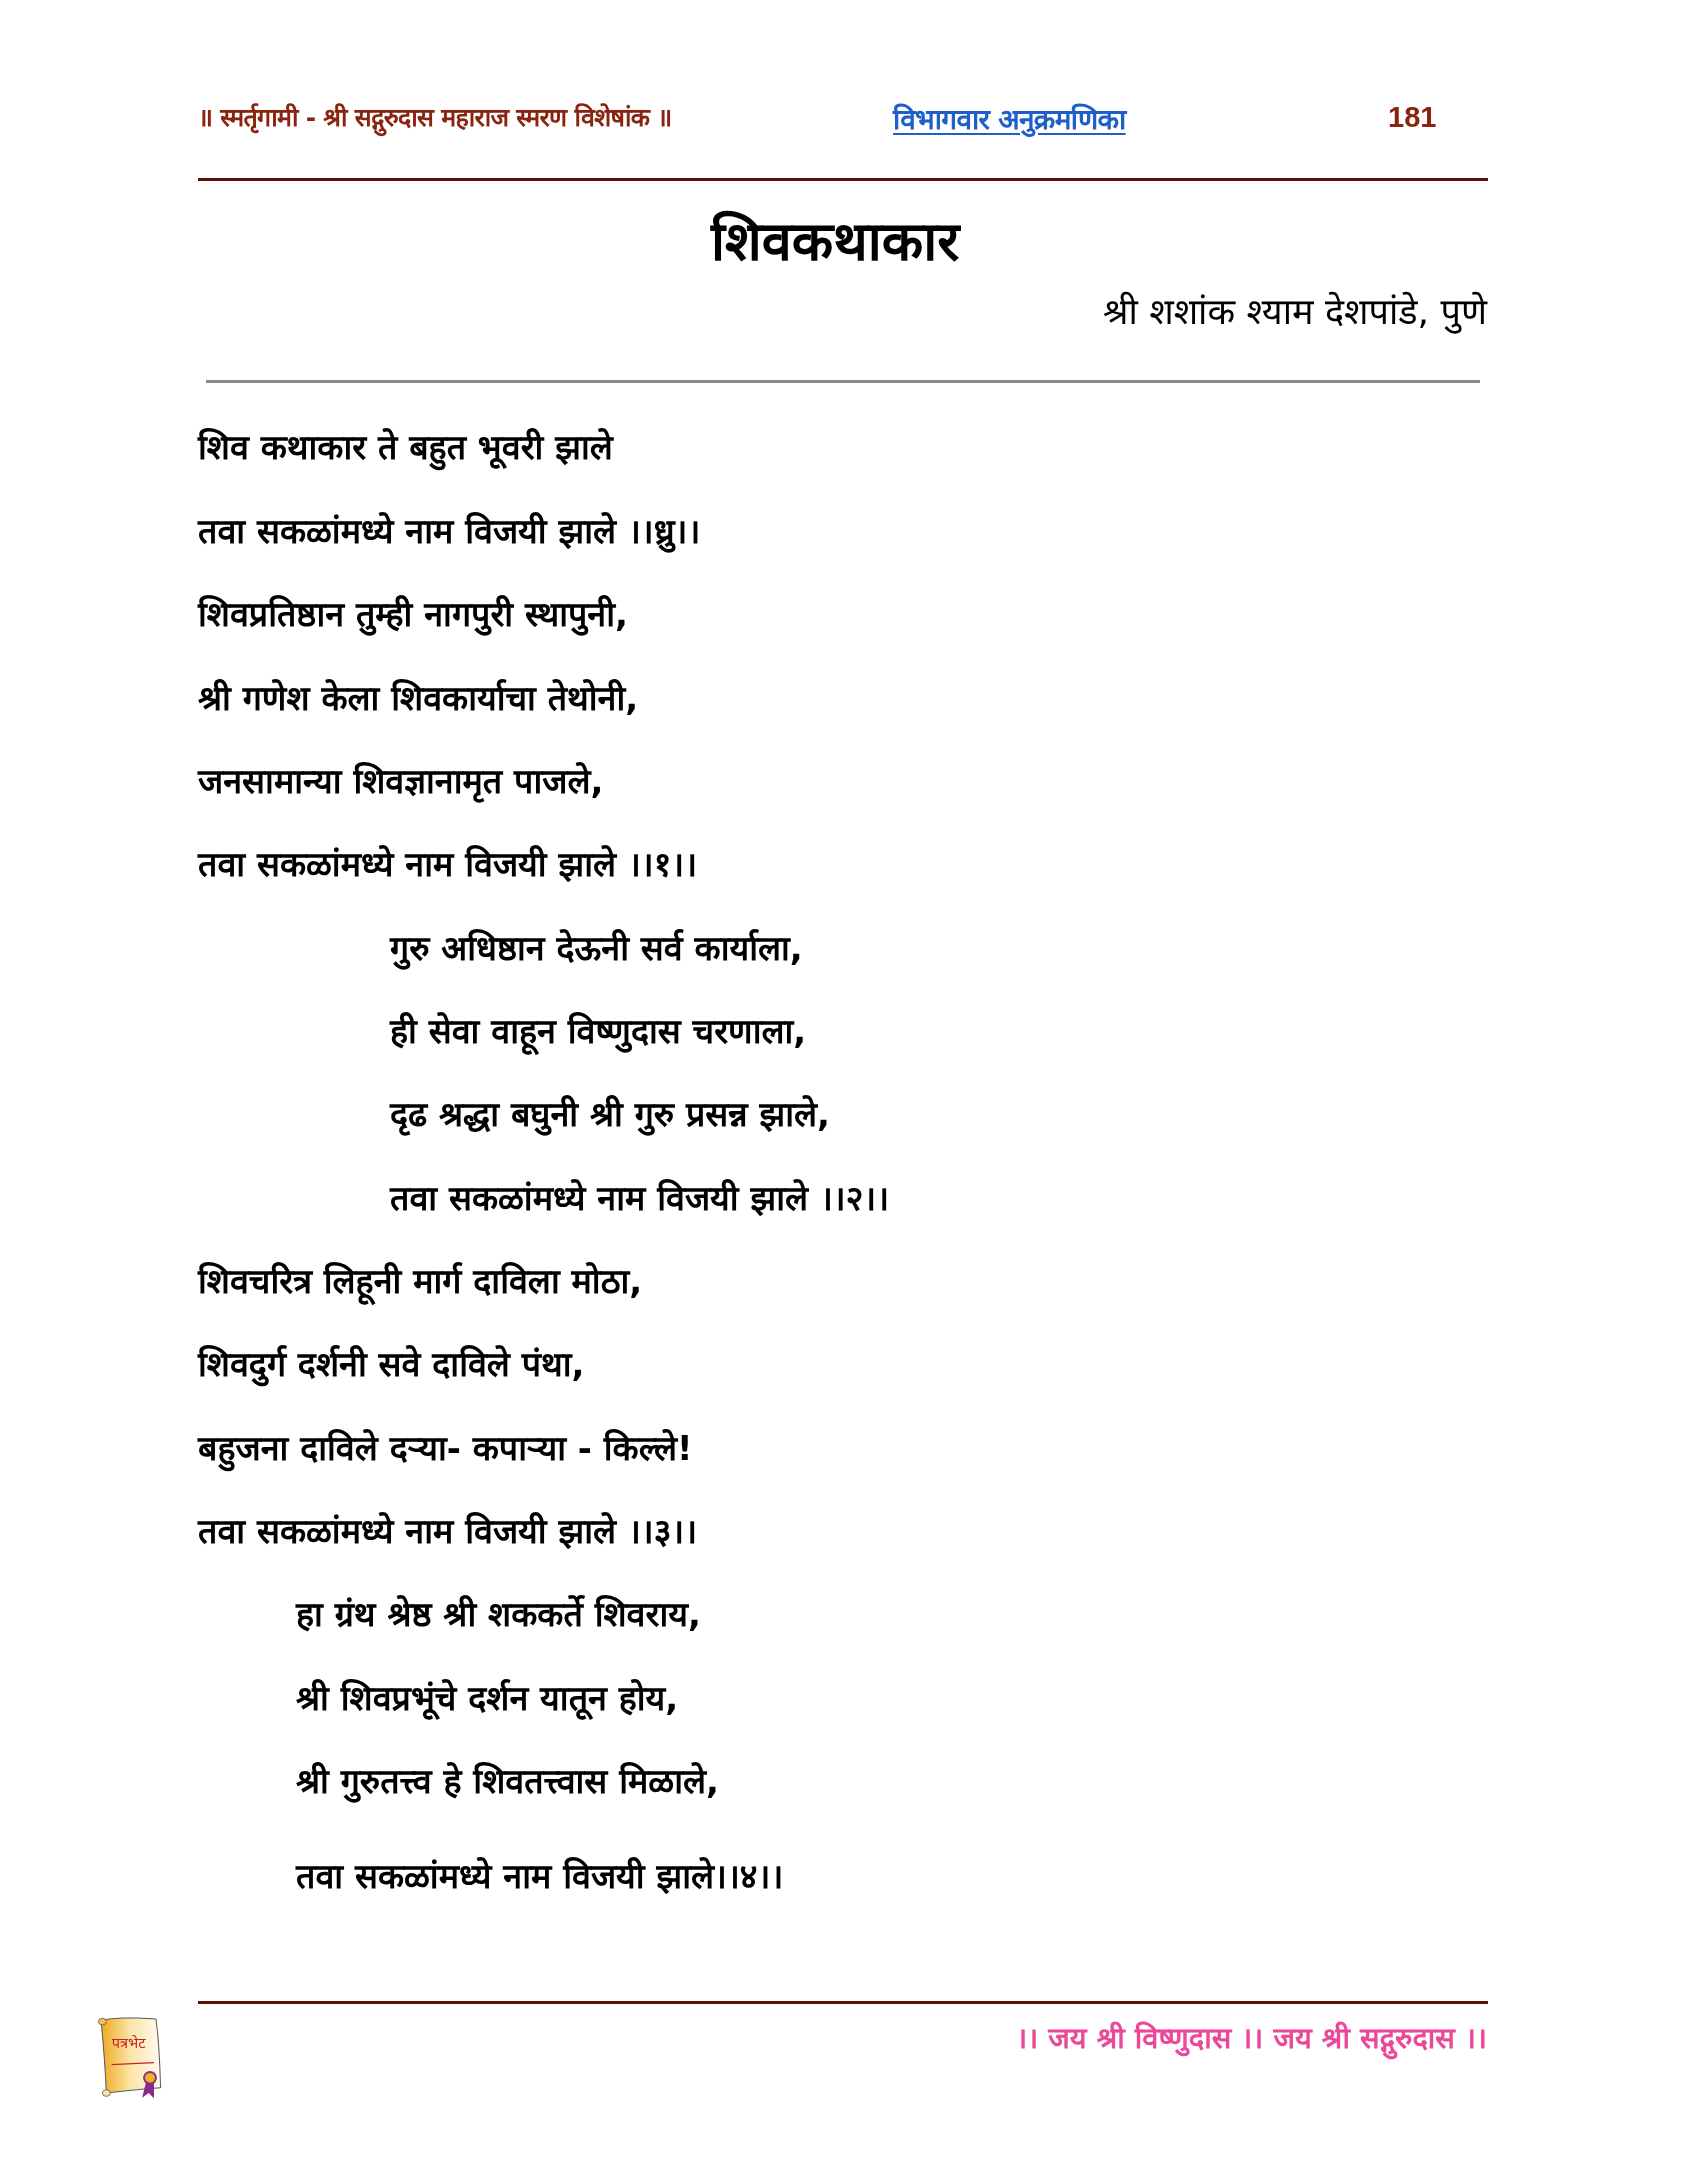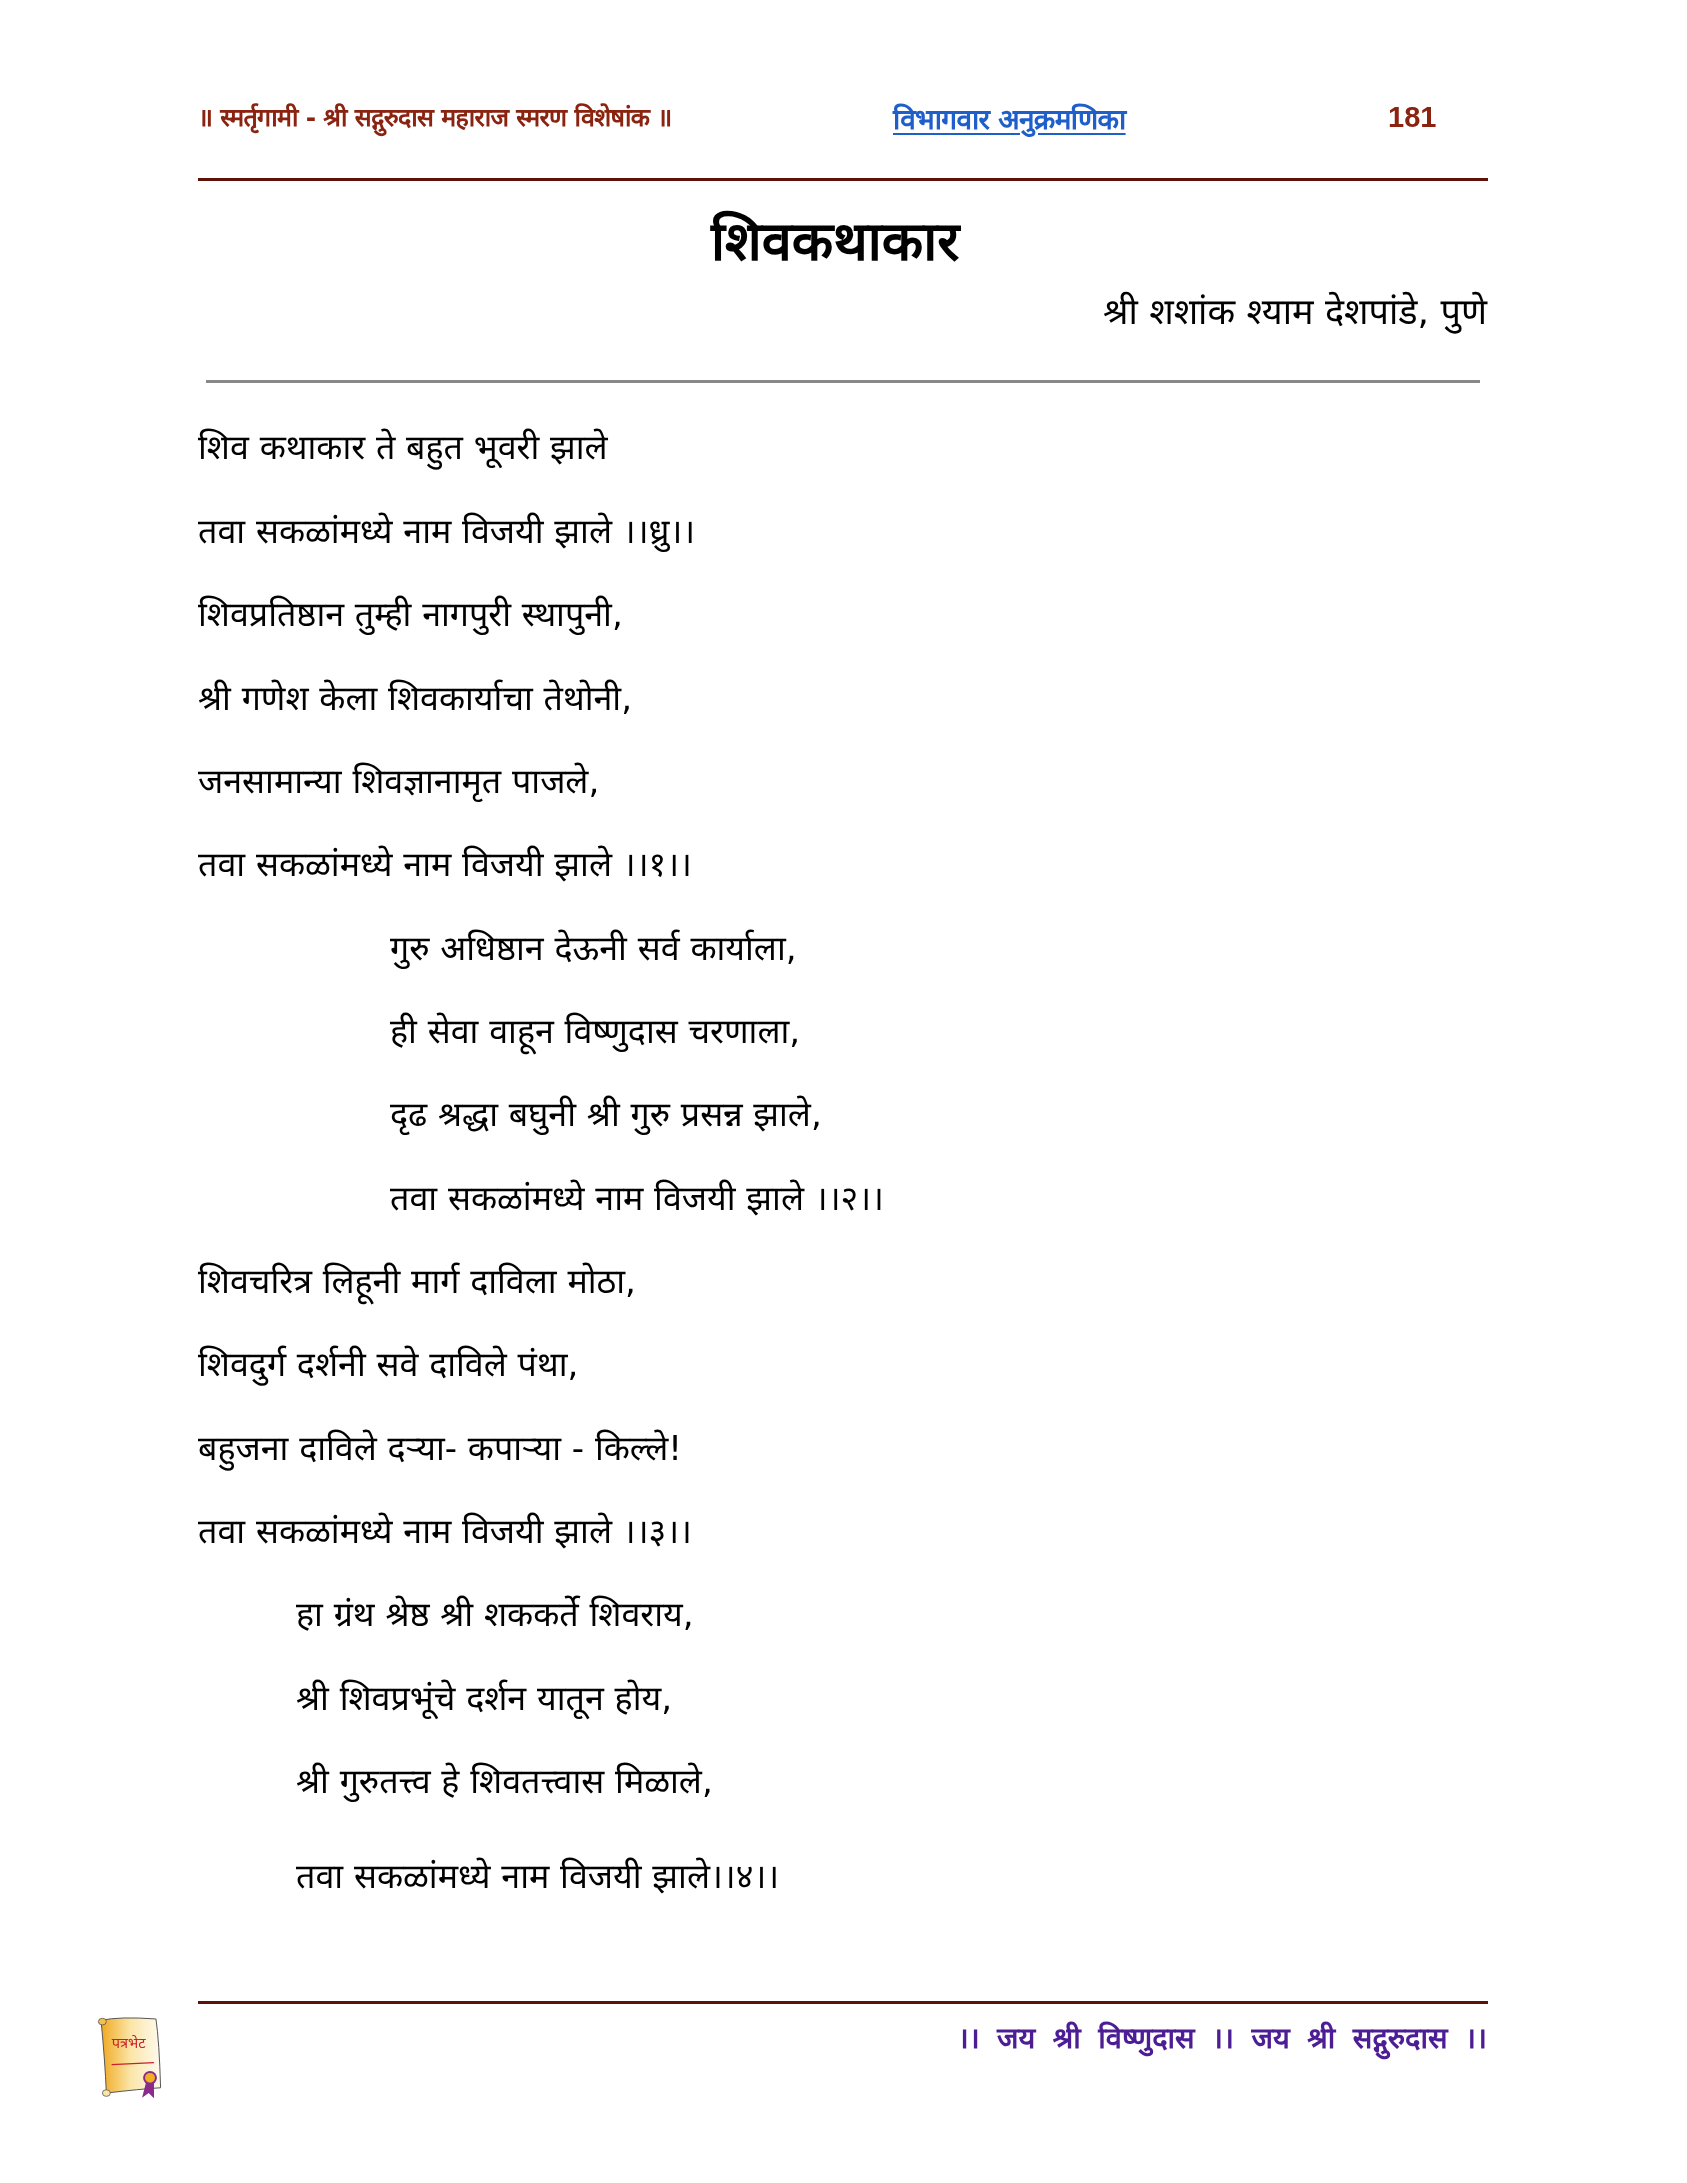--- a/index.html
+++ b/index.html
@@ -6,23 +6,23 @@
   body { width:1687px; height:2183px; position:relative; overflow:hidden;
          font-family:"DejaVu Sans", "Liberation Sans", sans-serif; color:#000; }
   .abs { position:absolute; white-space:nowrap; }
   .hdr-title { left:198px; top:99px; font-size:25px; font-weight:bold; color:#8a2410; letter-spacing:-0.7px; }
   .hdr-link { left:893px; top:99px; font-size:28px; font-weight:bold; color:#1f5fc9; text-decoration:underline; text-underline-offset:4px; letter-spacing:-0.7px; }
   .hdr-page { left:1388px; top:101px; font-size:29px; font-weight:bold; color:#8a2410; font-family:"Liberation Sans", sans-serif; }
   .rule-top { left:198px; top:178px; width:1290px; height:3.3px; background:#5c1206; }
   .title { left:711px; top:202px; font-size:54px; font-weight:bold; }
   .author { right:200px; top:286px; font-size:36px; }
   .rule-gray { left:206px; top:380px; width:1274px; height:2.6px; background:#888888; }
-  .line { font-size:34px; position:absolute; white-space:nowrap; }
+  .line { font-size:34px; position:absolute; white-space:nowrap;font-weight:bold; }
   .rule-bottom { left:198px; top:2001px; width:1290px; height:2.6px; background:#5c1206; }
-  .footer-text { right:200px; top:2017px; font-size:29px; font-weight:bold; color:#4c1d95;font-family:Liberation Mono, monospace; }
+  .footer-text { right:200px; top:2017px; font-size:29px; font-weight:bold; color:#ec4899; }
   .logo { left:93px; top:2015px; width:73px; height:86px; }
 </style>
 </head>
 <body>
 
 <div class="abs hdr-title">॥ स्मर्तृगामी - श्री सद्गुरुदास महाराज स्मरण विशेषांक ॥</div>
 <a class="abs hdr-link">विभागवार अनुक्रमणिका</a>
 <div class="abs hdr-page">181</div>
 <div class="abs rule-top"></div>
 

